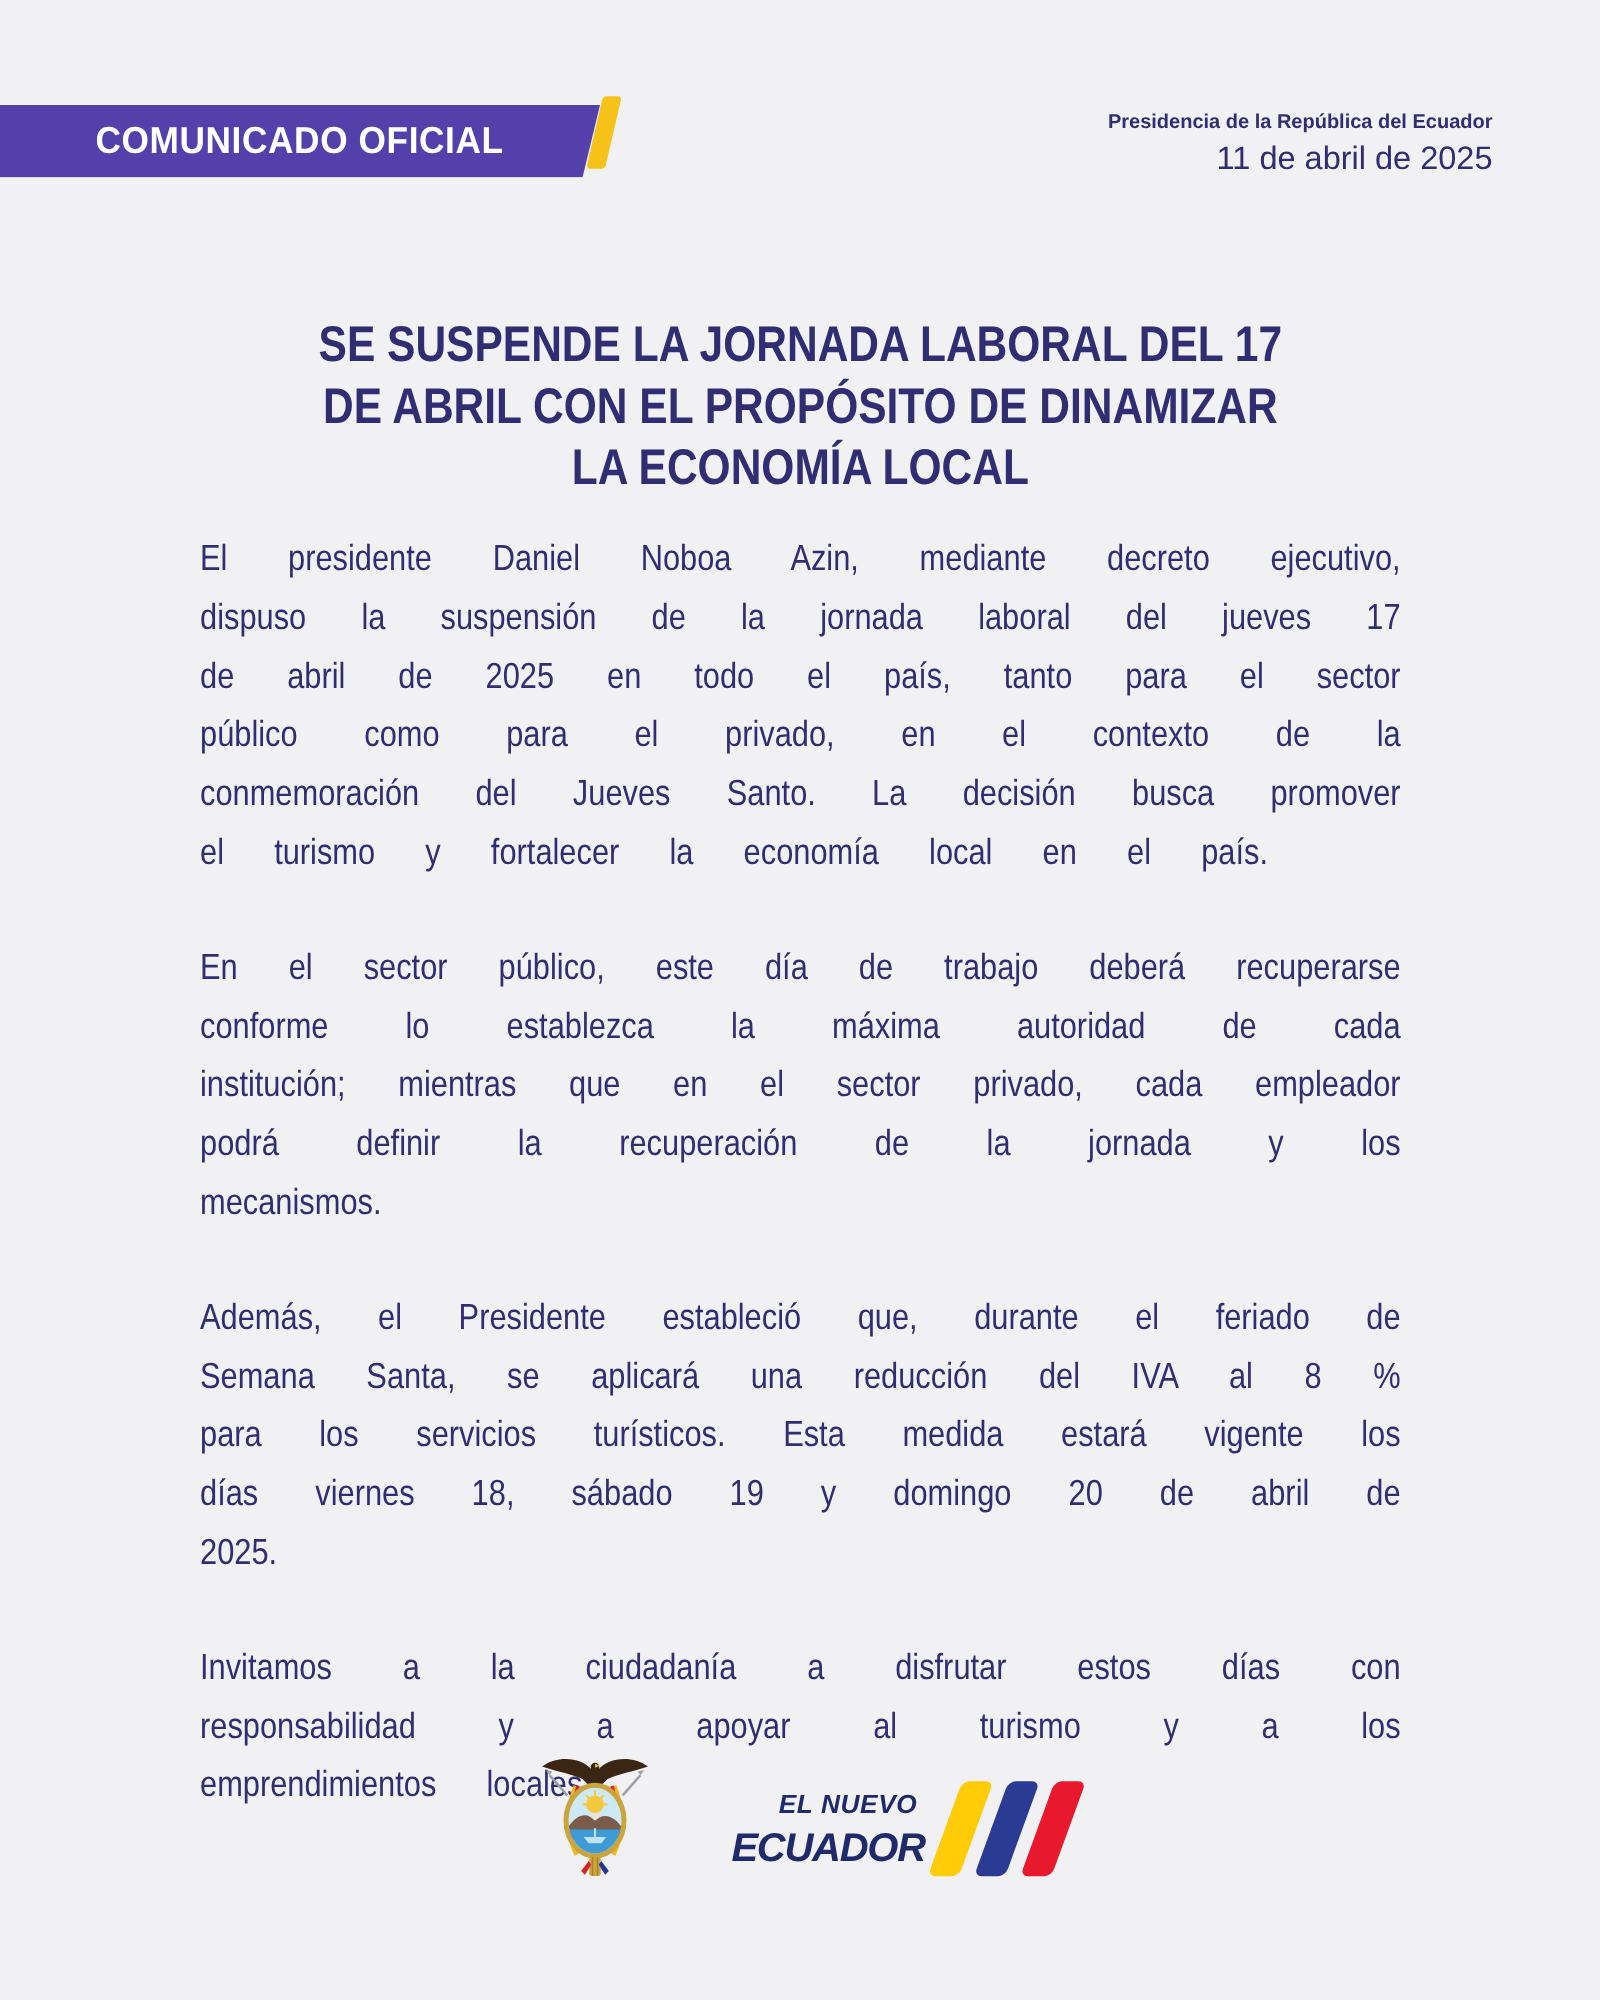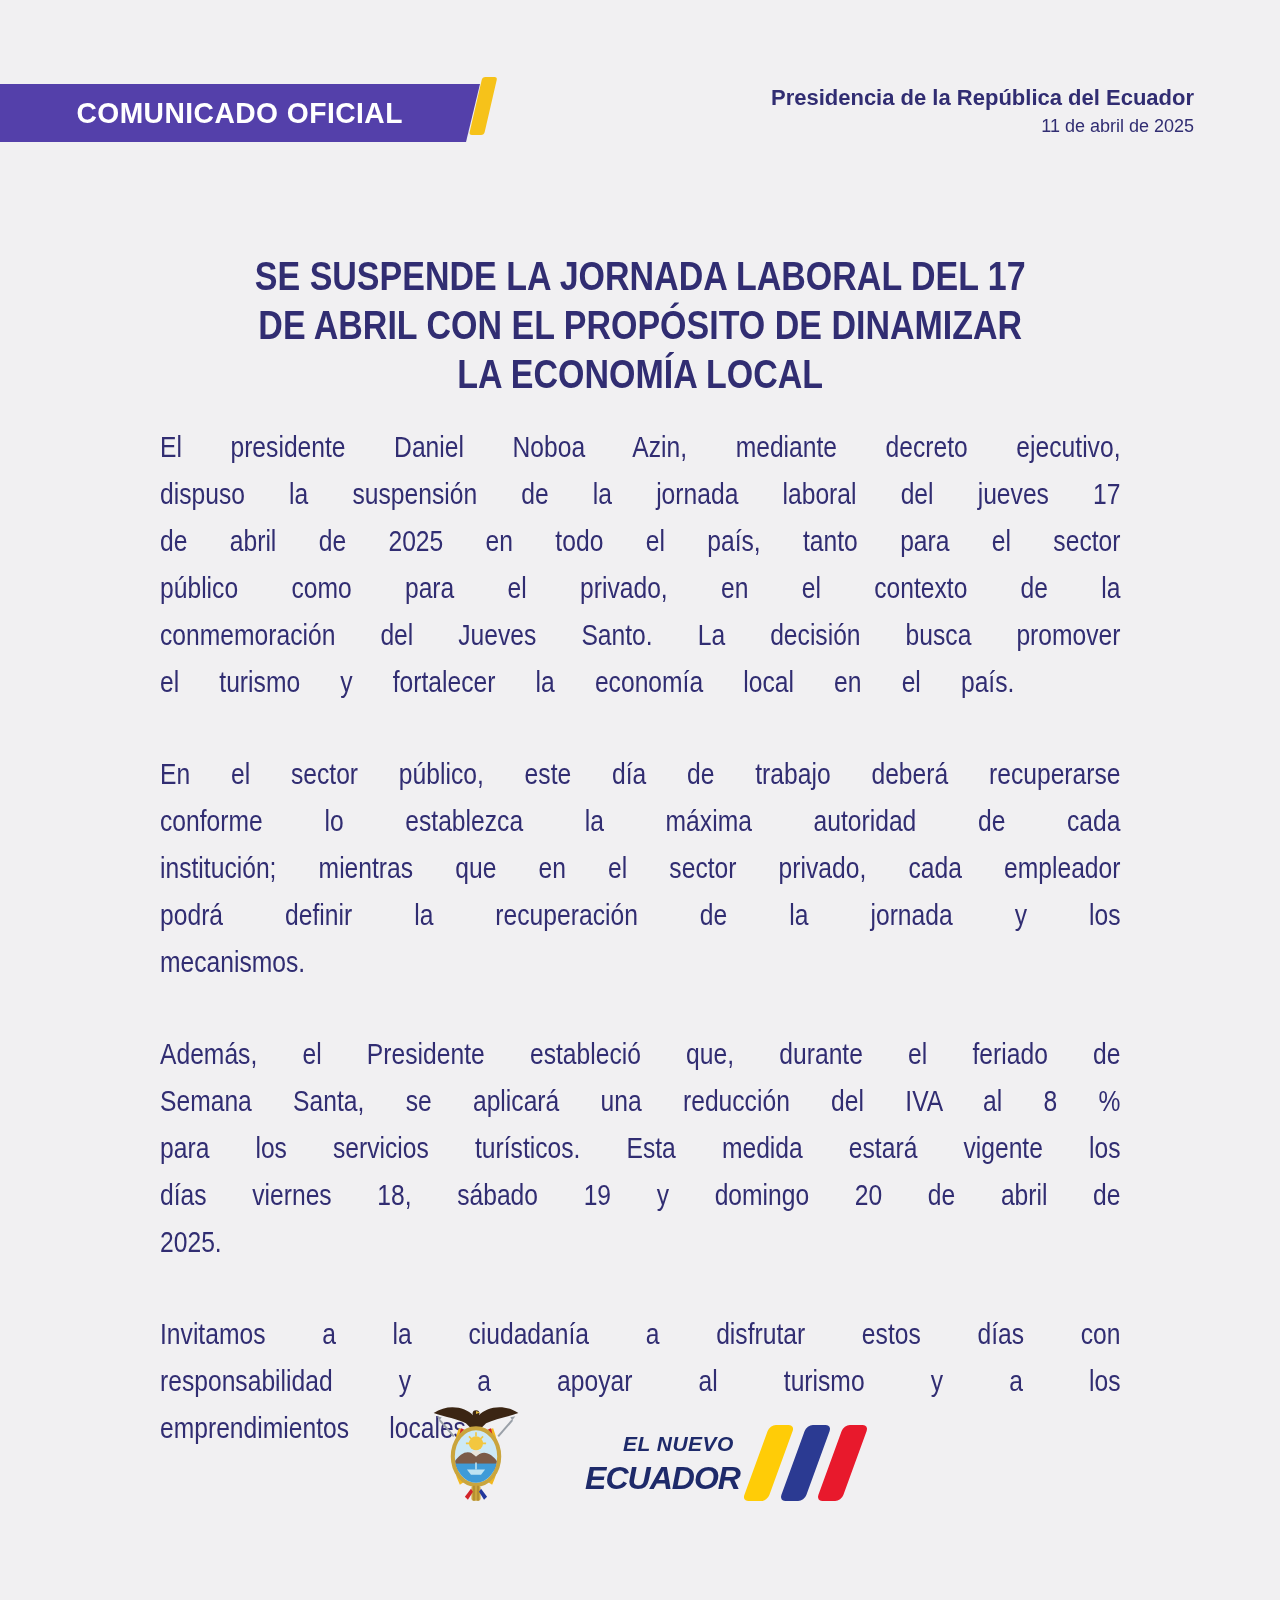--- a/index.html
+++ b/index.html
@@ -38,22 +38,22 @@
     border-radius: 3px;
   }
 
   
   .header-right {
     position: absolute;
     top: 84px; right: 86px;
     text-align: right;
     line-height: 28px;
   }
-  .header-org { font-weight: bold; font-size: 22px; }
-  .header-date { font-size: 18px; }
+  .header-org { font-weight: bold; font-size: 16px; }
+  .header-date { font-size: 26px; }
 
   
   .doc-title {
     position: absolute;
     top: 252px; left: 75px;
     width: 1330px;
     transform: scaleX(0.85);
     transform-origin: 0 0;
     text-align: center;
     font-weight: bold;

